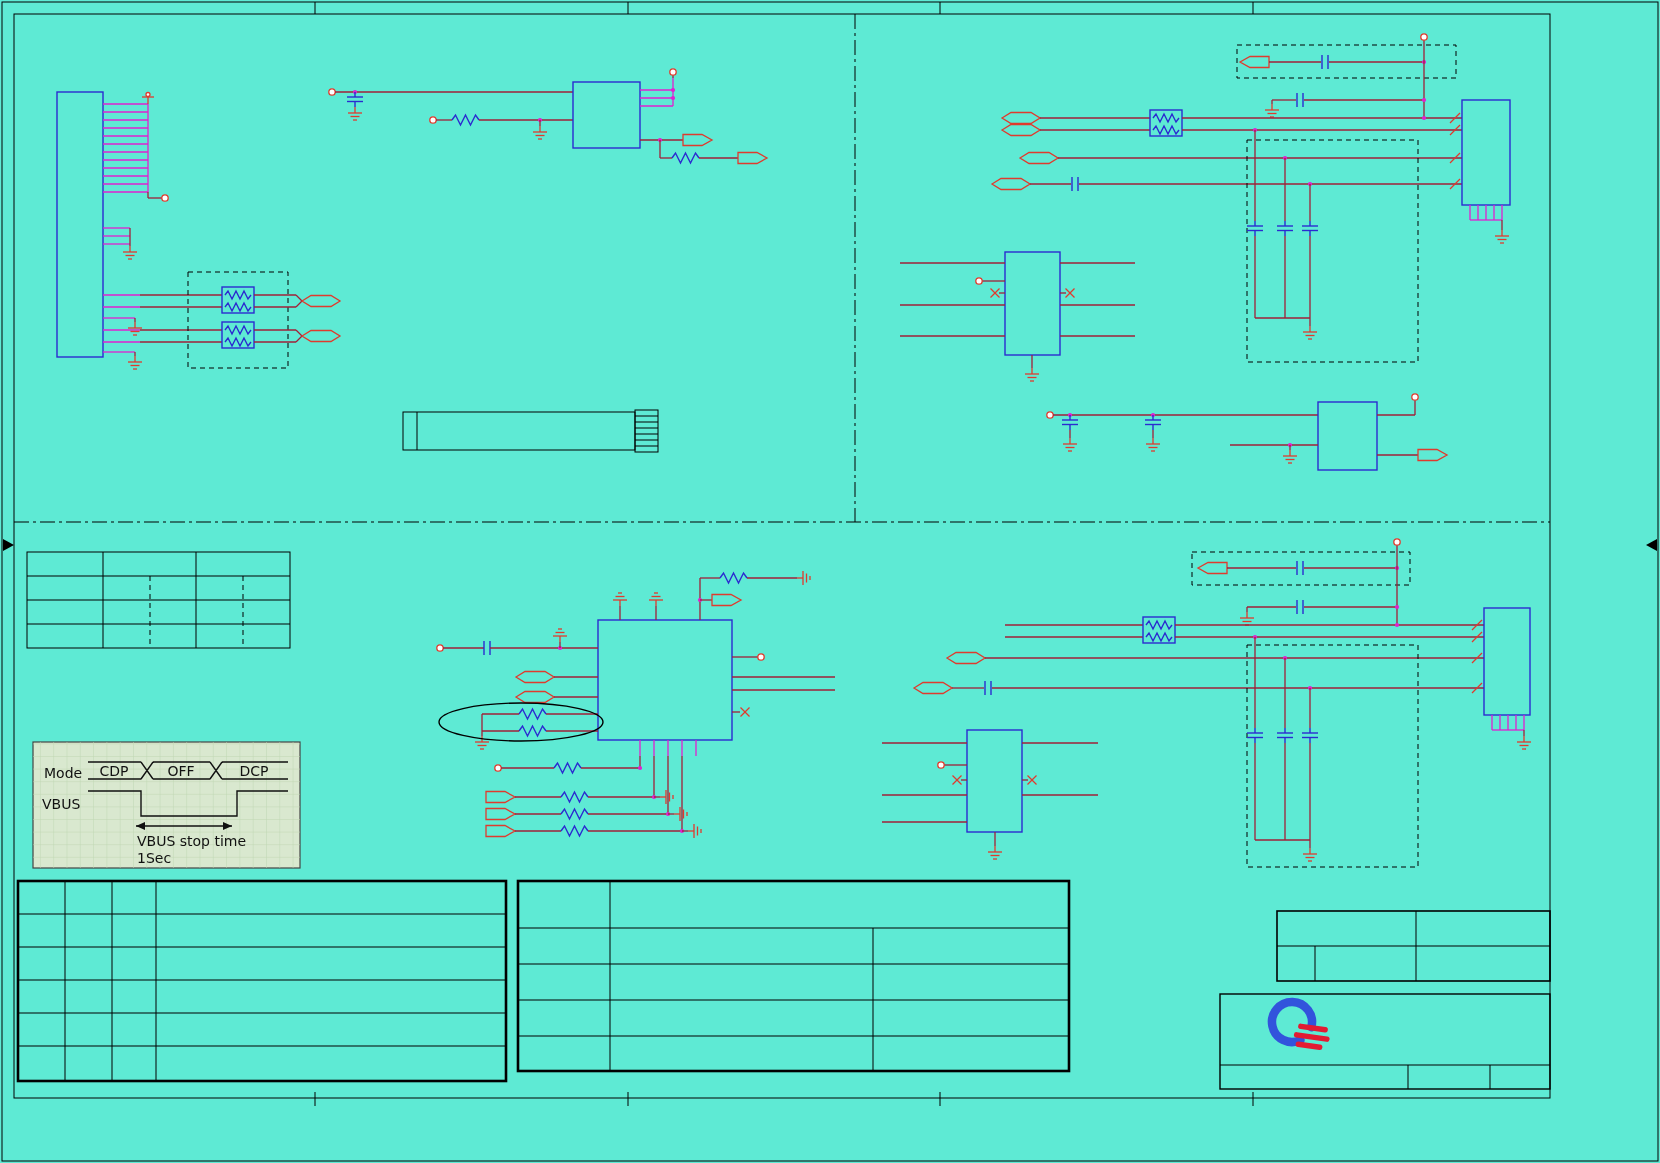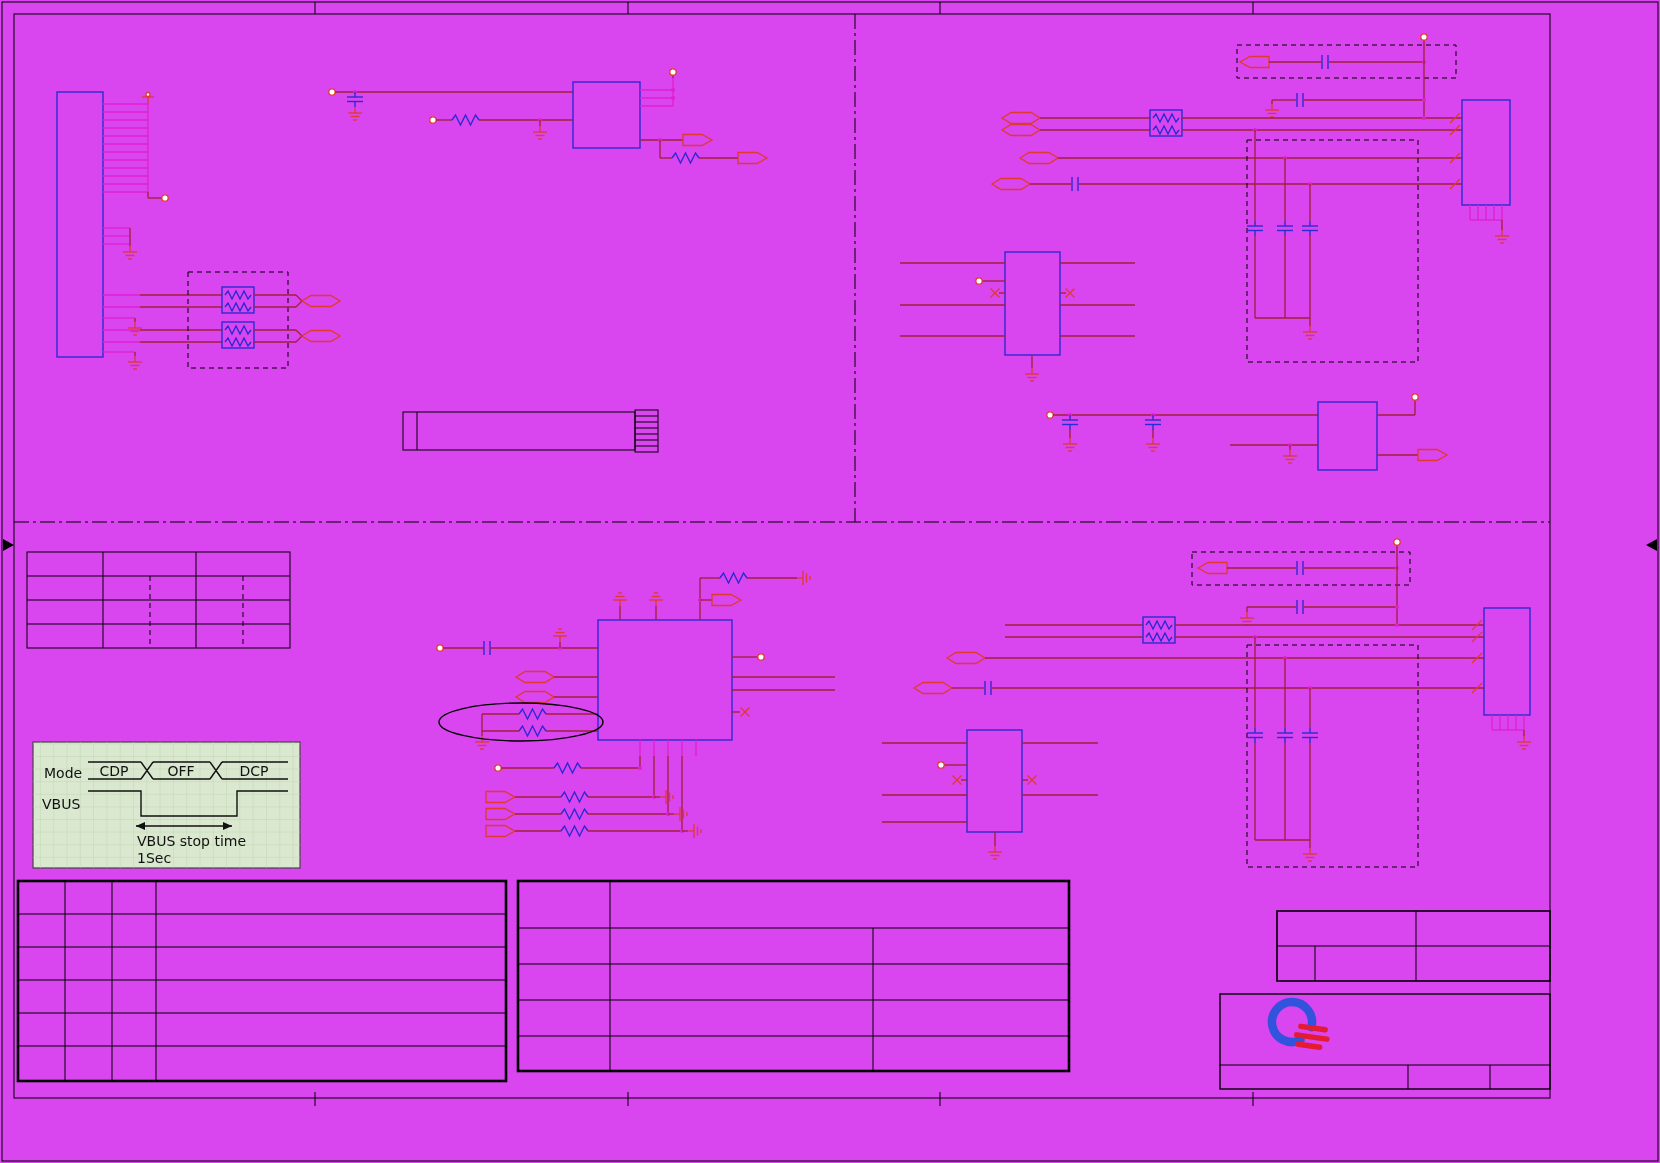--- a/index.html
+++ b/index.html
@@ -1,16 +1,16 @@
 <!DOCTYPE html>
 <html style="--wire: #a02038; --pin: #e020d0; --component: #2b2bd0; --symbol: #e03a2d; --black: #000000; --timing_bg: #d9e8cf; --timing_grid: #bfd6b2; --logo_blue: #3253dc; --logo_red: #e31b33;"><head>
 <meta charset="utf-8">
 <style>
   html,body{margin:0;padding:0;background:#fff}
-  .sheet{position:relative;width:1660px;height:1163px;background:#d946ef;font-family:"DejaVu Sans",sans-serif;overflow:hidden}
+  .sheet{position:relative;width:1660px;height:1163px;background:#5eead4;font-family:"DejaVu Sans",sans-serif;overflow:hidden}
   svg{display:block}
   .wire{stroke:var(--wire,#a02038);stroke-width:1.3;fill:none}
   .pin{stroke:var(--pin,#e020d0);stroke-width:1.3;fill:none}
   .comp{stroke:var(--component,#2b2bd0);stroke-width:1.4;fill:none}
   .sym{stroke:var(--symbol,#e03a2d);stroke-width:1.3;fill:none}
   .blk{stroke:var(--black,#000);stroke-width:1;fill:none}
   .thick{stroke-width:2.6}
   .dash{stroke-dasharray:5 4}
   .ddot{stroke-dasharray:15 4 3 4}
   .junc{fill:var(--pin,#e020d0);stroke:none}

